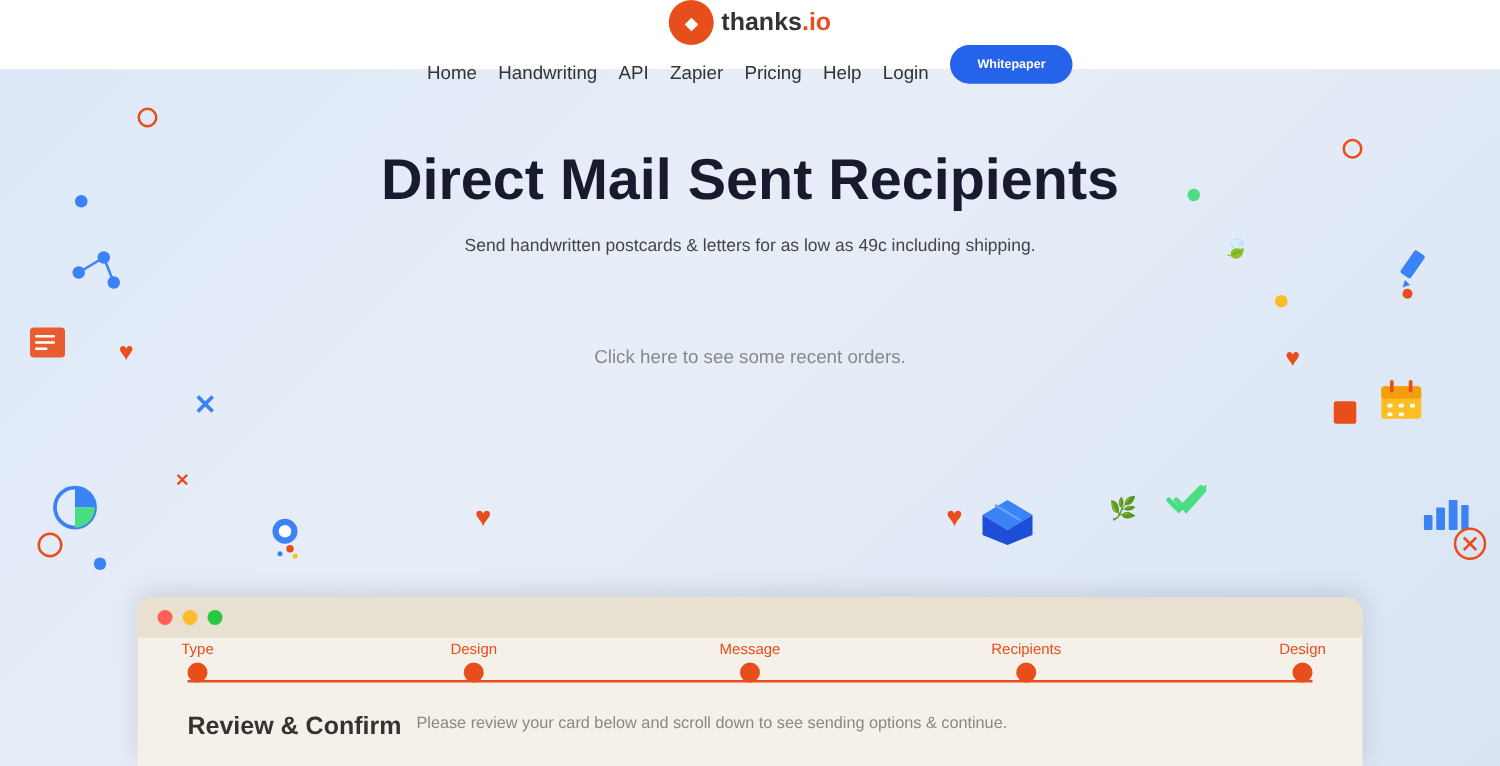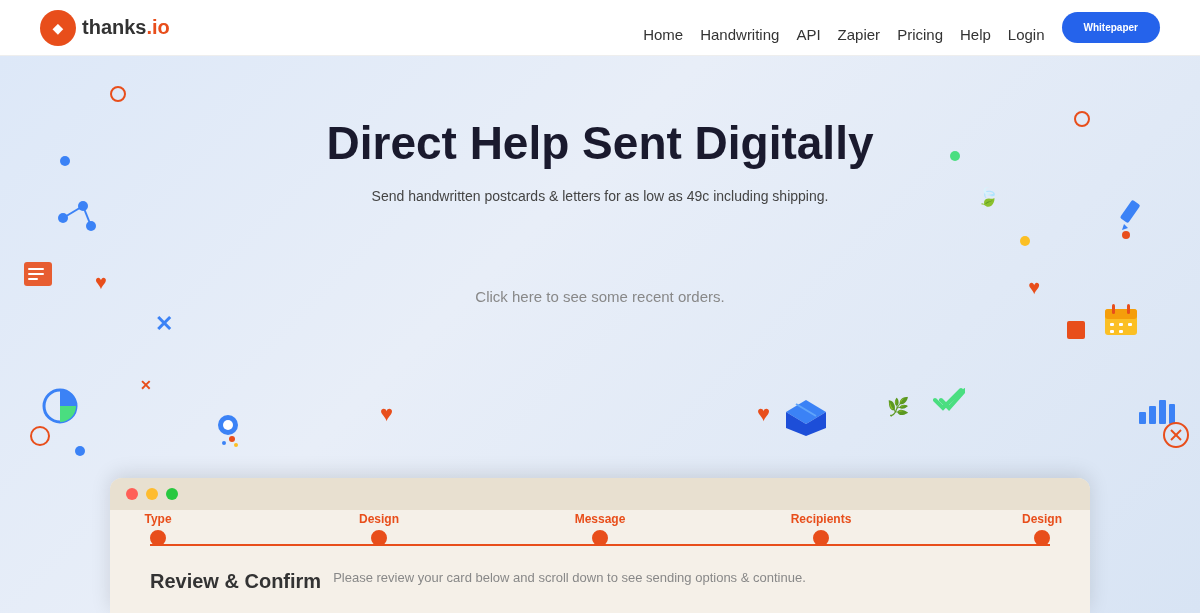--- a/index.html
+++ b/index.html
@@ -2,21 +2,21 @@
 <html><head>
   <meta charset="utf-8">
   <style>
     * { margin: 0; padding: 0; box-sizing: border-box; }
     body { font-family: -apple-system, BlinkMacSystemFont, 'Segoe UI', Helvetica, Arial, sans-serif; width: 1200px; height: 613px; overflow: hidden; background: #fff; }
 
     
     nav {
       display: flex; align-items: center; justify-content: space-between;
       padding: 0 40px; height: 56px; background: #fff;
-      border-bottom: 1px solid #eee; position: relative; z-index: 10;
+      border-bottom: 1px solid #eee; position: relative; z-index: 10; flex-direction: column;
     }
     .logo { display: flex; align-items: center; gap: 6px; text-decoration: none; }
     .logo-icon {
       width: 36px; height: 36px;
       background: #e84e1b;
       border-radius: 50%;
       display: flex; align-items: center; justify-content: center;
       position: relative;
     }
     .logo-icon::before {
@@ -59,21 +59,21 @@
     .email-form input {
       flex: 1; border: none; outline: none; padding: 0 24px;
       font-size: 16px; color: #999; background: transparent;
     }
     .email-form button {
       background: #e84e1b; color: #fff; border: none; cursor: pointer;
       padding: 0 28px; height: 100%; font-size: 17px; font-weight: 700;
       border-radius: 0 38px 38px 0; white-space: nowrap;
     }
     .recent-link {
-      margin-top: 44px; color: #888; font-size: 15px; cursor: pointer;
+      margin-top: 33px; color: #888; font-size: 15px; cursor: pointer;
       text-decoration: none;
     }
 
     
     .float-icon {
       position: absolute; pointer-events: none;
     }
 
     
     .preview-card {
@@ -100,21 +100,21 @@
     }
     .step-item {
       display: flex; flex-direction: column; align-items: center; gap: 6px;
       position: relative; z-index: 1;
     }
     .step-dot {
       width: 16px; height: 16px; border-radius: 50%; background: #e84e1b;
       border: 2px solid #e84e1b;
     }
     .step-label {
-      font-size: 12px; color: #e84e1b; font-weight: 700; position: absolute; top: -18px;
+      font-size: 12px; color: #e84e1b; font-weight: 400; position: absolute; top: -18px;
     }
     .review-section {
       display: flex; align-items: flex-start; gap: 12px;
     }
     .review-title {
       font-size: 20px; font-weight: 700; color: #333;
     }
     .review-desc {
       font-size: 13px; color: #888;
     }
@@ -308,21 +308,21 @@
       <circle cx="14" cy="14" r="12" fill="none" stroke="#e84e1b" stroke-width="2"></circle>
       <line x1="9" y1="9" x2="19" y2="19" stroke="#e84e1b" stroke-width="2"></line>
       <line x1="19" y1="9" x2="9" y2="19" stroke="#e84e1b" stroke-width="2"></line>
     </svg>
   </div>
 
   <div class="float-icon" style="top:430px; right:155px;">
     <div class="icon-dot-green"></div>
   </div>
 
-  <h1 class="hero-title">Direct Help Sent Digitally</h1>
+  <h1 class="hero-title">Direct Mail Sent Recipients</h1>
   <p class="hero-sub">Send handwritten postcards &amp; letters for as low as 49c including shipping.</p>
 
 
   <a class="recent-link" href="#">Click here to see some recent orders.</a>
 
   <div class="preview-card">
     <div class="card-titlebar">
       <span class="dot dot-red"></span>
       <span class="dot dot-yellow"></span>
       <span class="dot dot-green"></span>

